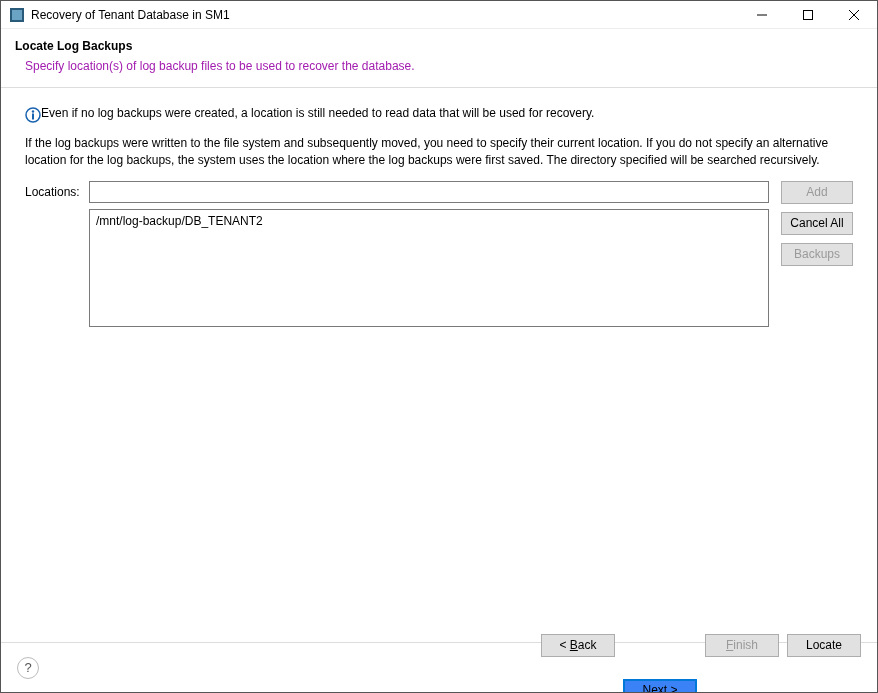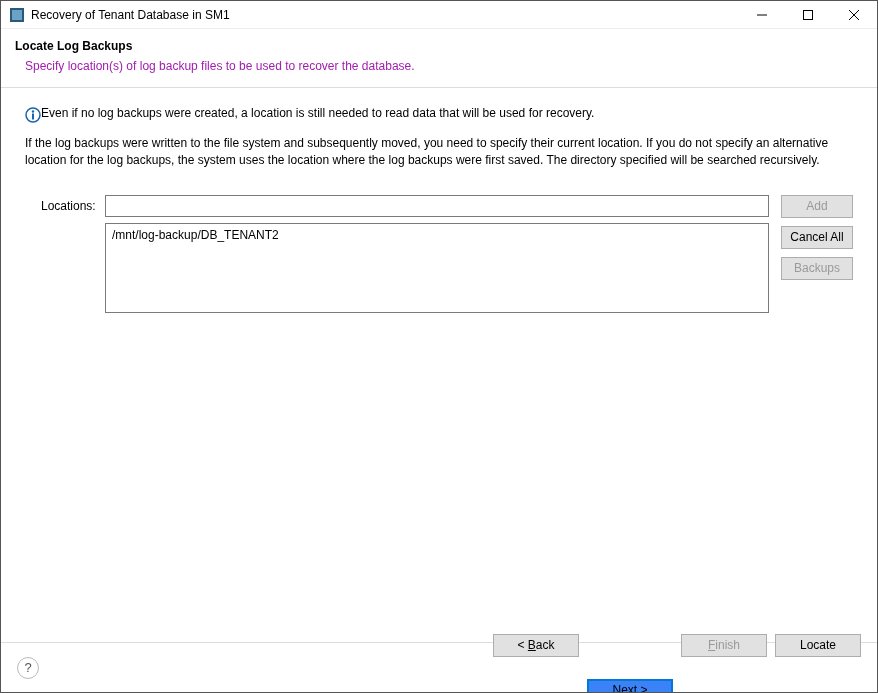--- a/index.html
+++ b/index.html
@@ -64,50 +64,49 @@
     align-items: flex-start;
     margin-bottom: 12px;
   }
   .info-icon {
     width: 16px; height: 16px;
     flex-shrink: 0;
     margin-top: 1px;
   }
 
   .explain {
-    margin-bottom: 26px;
+    margin-bottom: 12px;
     line-height: 1.4;
   }
 
   .locations-row {
     display: flex;
     align-items: flex-start;
     gap: 6px;
-    margin-left: 16px;
   }
   .loc-label {
     width: 58px;
     padding-top: 4px;
   }
   .loc-main {
     flex: 1;
     display: flex;
     flex-direction: column;
   }
   .loc-input {
     width: 100%;
     height: 22px;
     border: 1px solid #7a7a7a;
     padding: 2px 4px;
     font-family: inherit;
     font-size: 12px;
   }
   .loc-list {
     margin-top: 6px;
-    height: 90px;
+    height: 118px;
     border: 1px solid #7a7a7a;
     background: #fff;
     overflow: auto;
     padding: 2px 0;
   }
   .loc-item {
     padding: 2px 6px;
     font-size: 12px;
   }
   .loc-side {
@@ -146,21 +145,21 @@
   .help-icon {
     width: 22px; height: 22px;
     display: flex; align-items: center; justify-content: center;
     color: #555;
     border: 1px solid #bbb;
     border-radius: 50%;
     font-size: 13px;
   }
   .footer-spacer { flex: 1; }
   .footer-btns { display: flex; gap: 8px; }
-  .footer-btns .btn { width: 86px; }
+  .footer-btns .btn { width: 74px; }
   .underline-char { text-decoration: underline; }
 </style>
 </head>
 <body>
 
 <div class="titlebar">
   <span class="app-icon">
     <svg viewBox="0 0 16 16" width="16" height="16">
       <rect x="1" y="1" width="14" height="14" fill="#2a5a7a"></rect>
       <rect x="3" y="3" width="10" height="10" fill="#6aa3c4"></rect>

